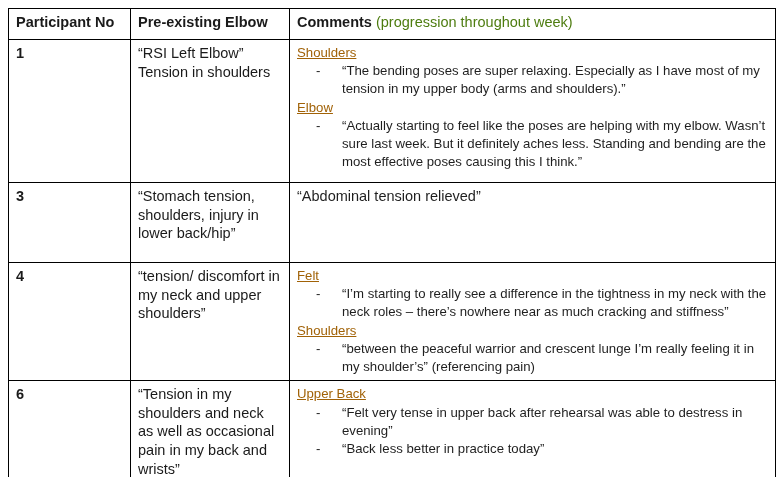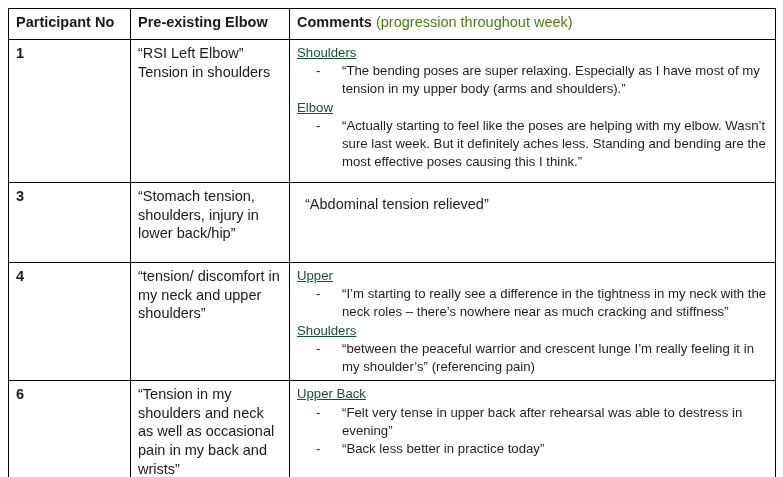--- a/index.html
+++ b/index.html
@@ -75,21 +75,21 @@
     padding-top: 5px;
   }
 
   .cmt-group { margin: 0 0 0 0; }
   .cmt-heading {
     text-decoration: underline;
     margin: 0;
     padding: 0;
     font-size: 13.2px;
     line-height: 1.38;
-    color: #14532d;
+    color: #a16207;
   }
   ul.cmt-items {
     list-style: none;
     margin: 0 0 0 0;
     padding: 0;
   }
   ul.cmt-items li {
     position: relative;
     padding-left: 45px;
     margin: 0 0 0 0;
@@ -99,21 +99,21 @@
   }
   ul.cmt-items li .dash {
     position: absolute;
     left: 19px;
     top: 0;
   }
   .plain-comment {
     font-size: 14.5px;
     line-height: 1.33;
     color: #1f1f1f;
-    margin: 8px;
+    margin: 0;
   }
 
   
   tr.row-1 td { height: 134px; }
   tr.row-2 td { height: 71px; }
   tr.row-3 td { height: 102px; }
   tr.row-4 td { height: 95px; }
 </style>
 </head>
 <body>
@@ -166,21 +166,21 @@
         <td class="comments-cell">
           <p class="plain-comment">“Abdominal tension relieved”</p>
         </td>
       </tr>
 
       <tr class="row-3">
         <td class="participant-cell">4</td>
         <td class="injury-cell">“tension/ discomfort in my neck and upper shoulders”</td>
         <td class="comments-cell">
           <div class="cmt-group">
-            <div class="cmt-heading">Upper</div>
+            <div class="cmt-heading">Felt</div>
             <ul class="cmt-items">
               <li><span class="dash">-</span><span>“I’m starting to really see a difference in the tightness in my neck with the neck roles – there’s nowhere near as much cracking and stiffness”</span></li>
             </ul>
           </div>
           <div class="cmt-group">
             <div class="cmt-heading">Shoulders</div>
             <ul class="cmt-items">
               <li><span class="dash">-</span><span>“between the peaceful warrior and crescent lunge I’m really feeling it in my shoulder’s” (referencing pain)</span></li>
             </ul>
           </div>

